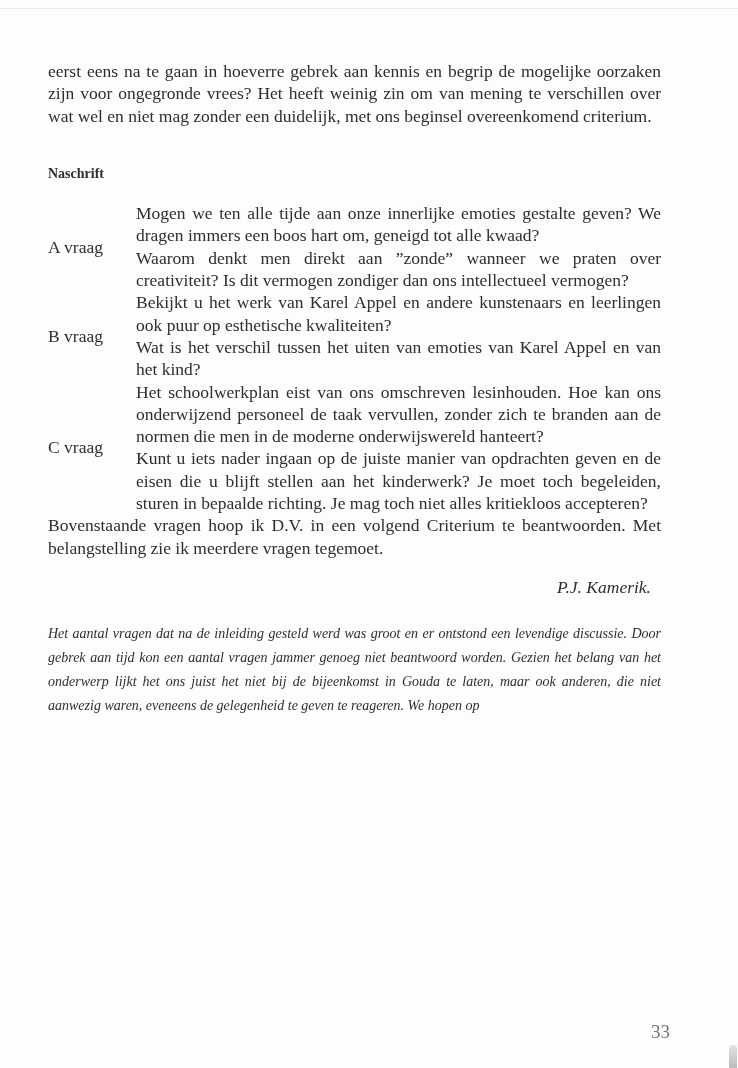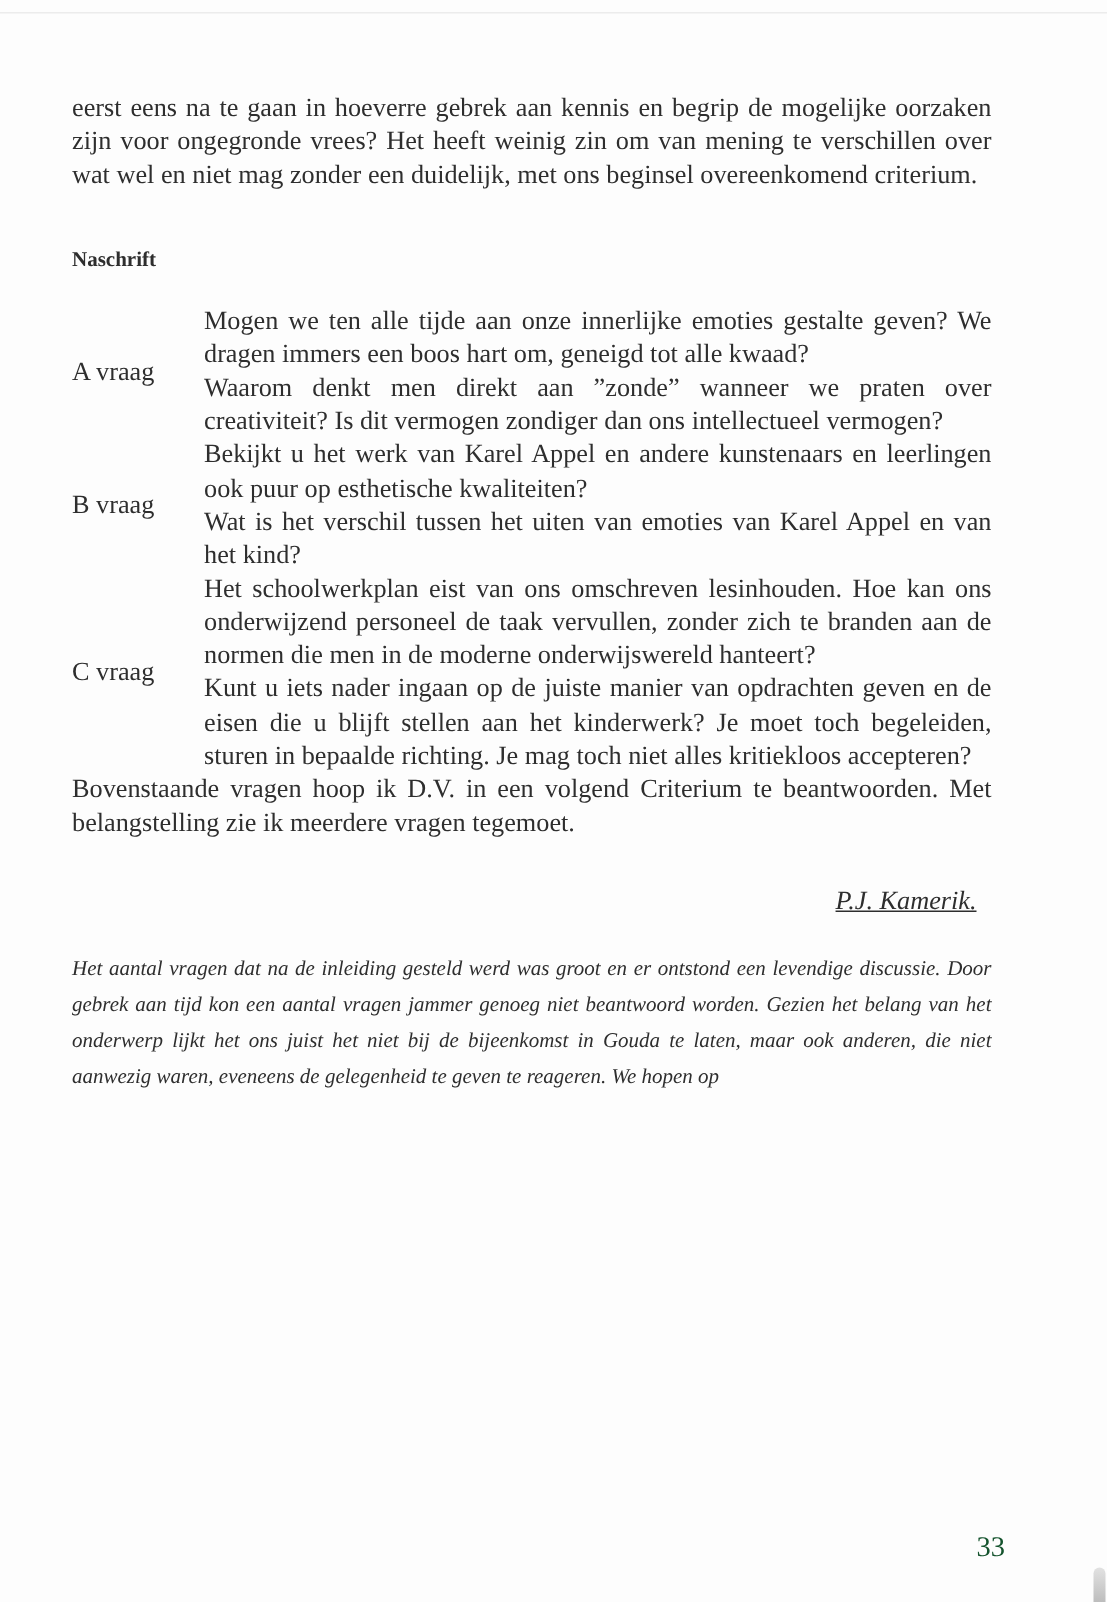--- a/index.html
+++ b/index.html
@@ -63,41 +63,40 @@
     flex: 0 0 88px;
     font-size: 17.5px;
     line-height: 22.3px;
     white-space: nowrap;
   }
   .qa-text {
     flex: 1 1 auto;
     min-width: 0;
   }
   .signature {
-    margin: 30px 10px 0 0;
+    margin: 17px 10px 0 0;
     font-size: 17.5px;
     line-height: 22px;
     font-style: italic;
     text-align: right;
-    text-decoration: underline;
   }
   .editor-note {
     margin: 24px 0 0 0;
     font-size: 14px;
     line-height: 24px;
     font-style: italic;
     text-align: justify;
   }
   .page-number {
     position: absolute;
     right: 68px;
     top: 1020px;
     font-size: 19px;
     line-height: 24px;
-    color: #14532d;
+    color: #737373;
   }
 </style>
 </head>
 <body>
 
 <div class="page">
 
   <div class="scan-edge-top"></div>
 
   <div class="content">

